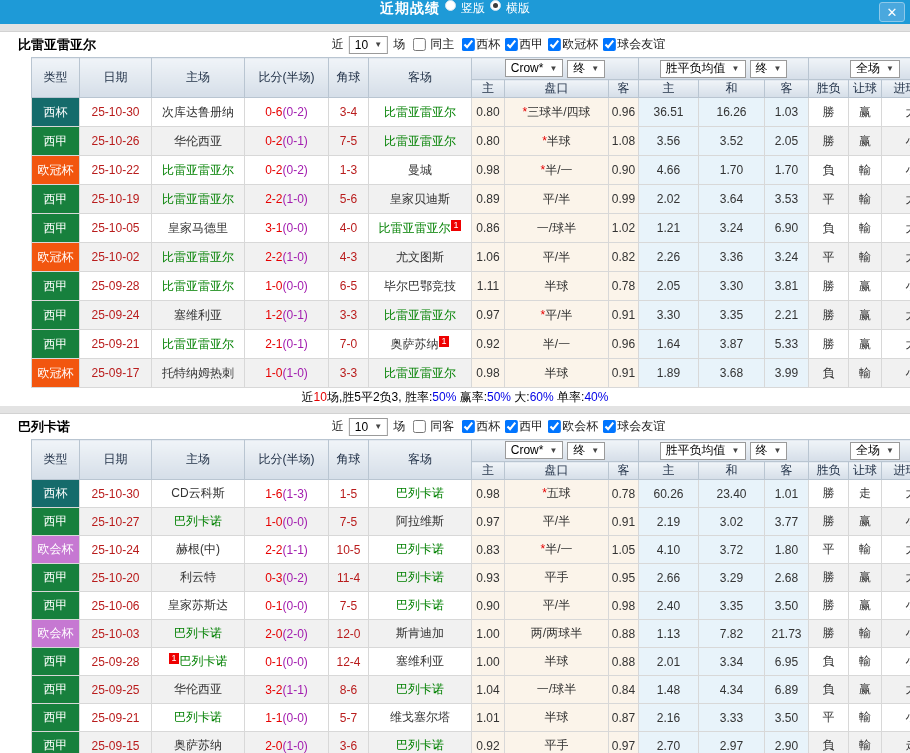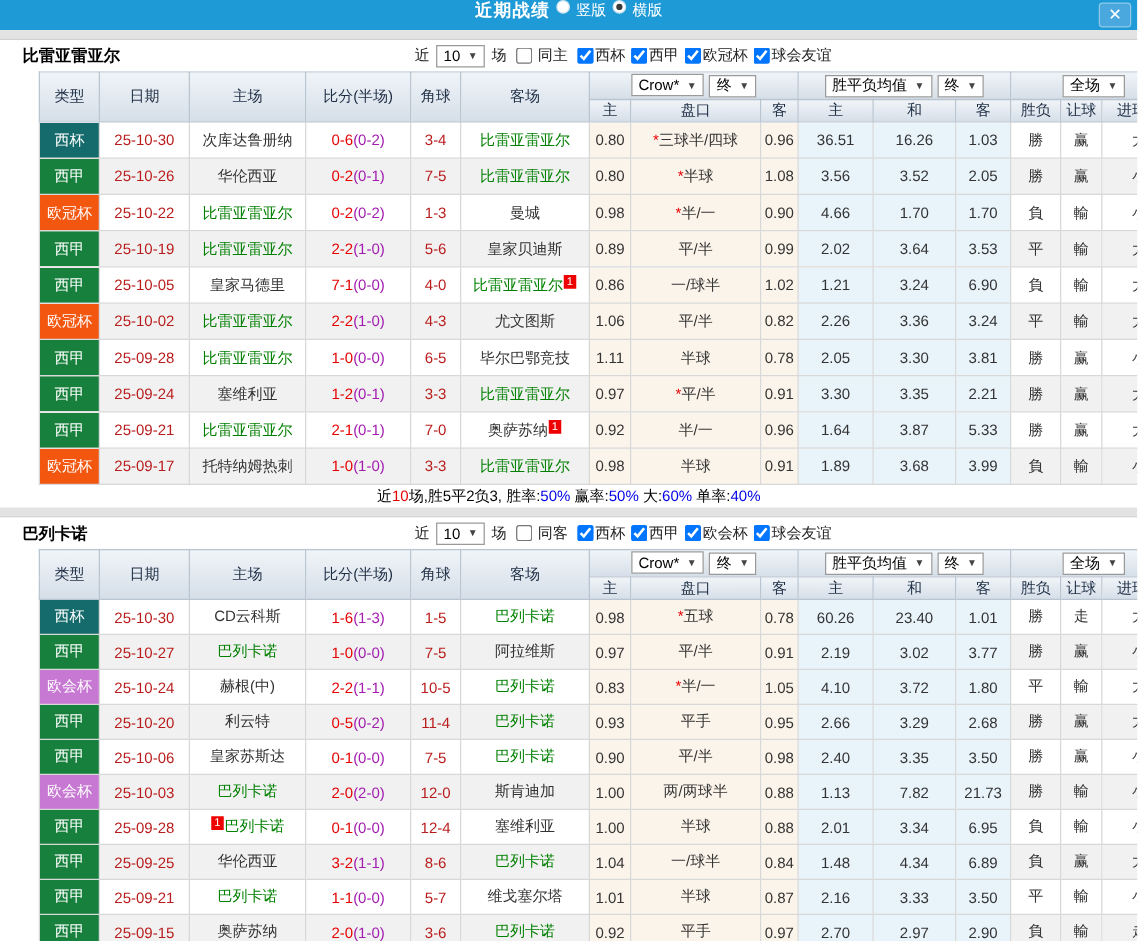--- a/index.html
+++ b/index.html
@@ -226,21 +226,21 @@
             <td class="c-avg">3.64</td>
             <td class="c-avg">3.53</td>
             <td class="c-res stripe res-blue">平</td>
             <td class="c-res stripe res-green">輸</td>
             <td class="c-res stripe res-red">大</td>
           </tr>
           <tr>
             <td class="c-type" style="background: rgb(23, 128, 61);">西甲</td>
             <td class="c-date stripe">25-10-05</td>
             <td class="c-team stripe"><span>皇家马德里</span></td>
-            <td class="c-score stripe"><span class="ft">7-1</span><span class="ht">(0-0)</span></td>
+            <td class="c-score stripe"><span class="ft">3-1</span><span class="ht">(0-0)</span></td>
             <td class="c-corner stripe">4-0</td>
             <td class="c-team stripe"><span class="team-green">比雷亚雷亚尔</span><span class="card">1</span></td>
             <td class="c-odds">0.86</td>
             <td class="c-odds">一/球半</td>
             <td class="c-odds">1.02</td>
             <td class="c-avg">1.21</td>
             <td class="c-avg">3.24</td>
             <td class="c-avg">6.90</td>
             <td class="c-res stripe res-green">負</td>
             <td class="c-res stripe res-green">輸</td>
@@ -473,21 +473,21 @@
             <td class="c-avg">3.72</td>
             <td class="c-avg">1.80</td>
             <td class="c-res stripe res-blue">平</td>
             <td class="c-res stripe res-green">輸</td>
             <td class="c-res stripe res-red">大</td>
           </tr>
           <tr>
             <td class="c-type" style="background: rgb(23, 128, 61);">西甲</td>
             <td class="c-date stripe">25-10-20</td>
             <td class="c-team stripe"><span>利云特</span></td>
-            <td class="c-score stripe"><span class="ft">0-5</span><span class="ht">(0-2)</span></td>
+            <td class="c-score stripe"><span class="ft">0-3</span><span class="ht">(0-2)</span></td>
             <td class="c-corner stripe">11-4</td>
             <td class="c-team stripe"><span class="team-green">巴列卡诺</span></td>
             <td class="c-odds">0.93</td>
             <td class="c-odds">平手</td>
             <td class="c-odds">0.95</td>
             <td class="c-avg">2.66</td>
             <td class="c-avg">3.29</td>
             <td class="c-avg">2.68</td>
             <td class="c-res stripe res-red">勝</td>
             <td class="c-res stripe res-red">赢</td>

